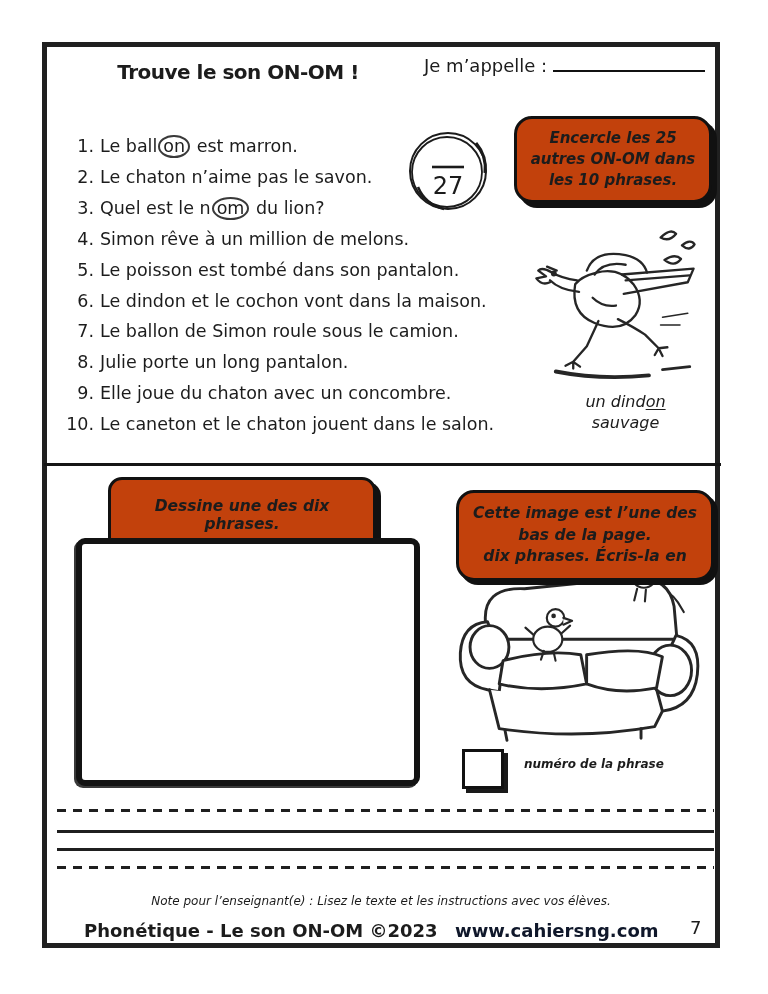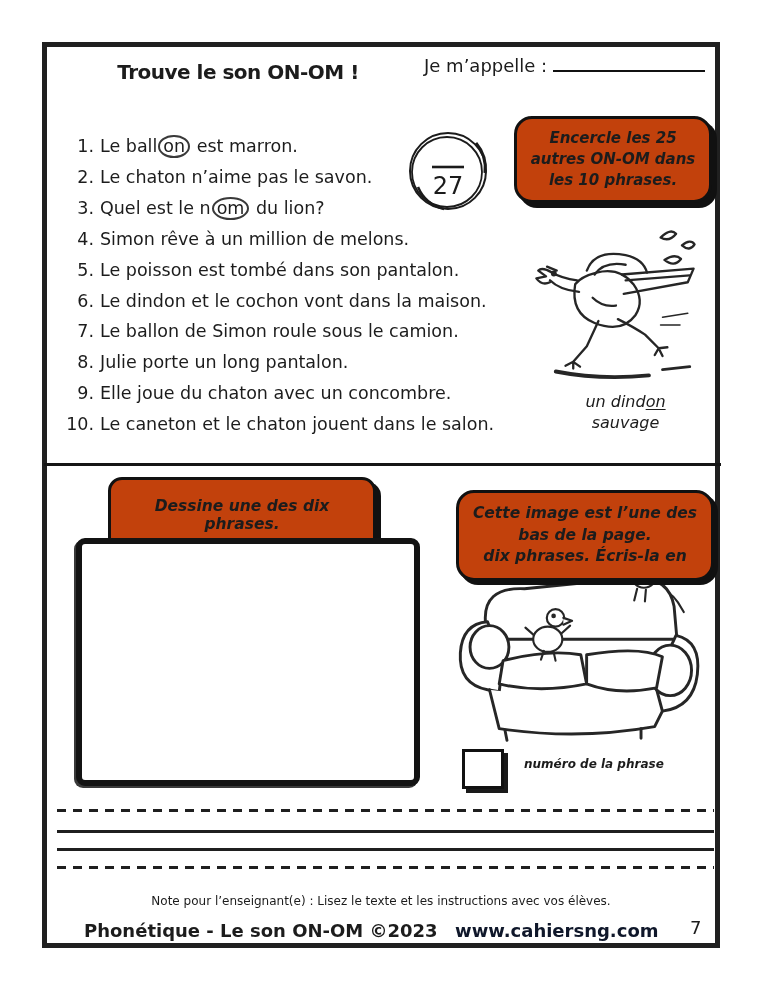--- a/index.html
+++ b/index.html
@@ -47,21 +47,21 @@
   .couch{position:absolute;left:442px;top:546px;width:264px;height:204px;}
   .numero-box{
     position:absolute;left:462px;top:749px;width:42px;height:40px;
     border:3px solid #111;box-sizing:border-box;background:#fff;box-shadow:4px 4px 0 #1a1a1a;
   }
   .numero-label{position:absolute;left:524px;top:757px;font-style:italic;font-weight:600;font-size:12px;}
   .wline{position:absolute;left:57px;width:657px;}
   .wline.dash{height:2.6px;background:repeating-linear-gradient(90deg,#1f1f1f 0 9px,transparent 9px 16px);}
   .wline.solid{height:2.6px;background:#1f1f1f;}
   .note{position:absolute;left:42px;top:894px;width:678px;text-align:center;
-    font-size:12px;}
+    font-style:italic;font-size:12px;}
   .footer-left{position:absolute;left:84px;top:920px;font-weight:bold;font-size:18px;}
   .footer-url{position:absolute;left:455px;top:920px;font-weight:bold;font-size:18px;color:#0f172a;cursor:pointer;}
   .page-num{position:absolute;left:690px;top:917px;font-size:18px;}
   svg{display:block;}
 </style>
 </head>
 <body>
 
 <div class="page-border"></div>
 

